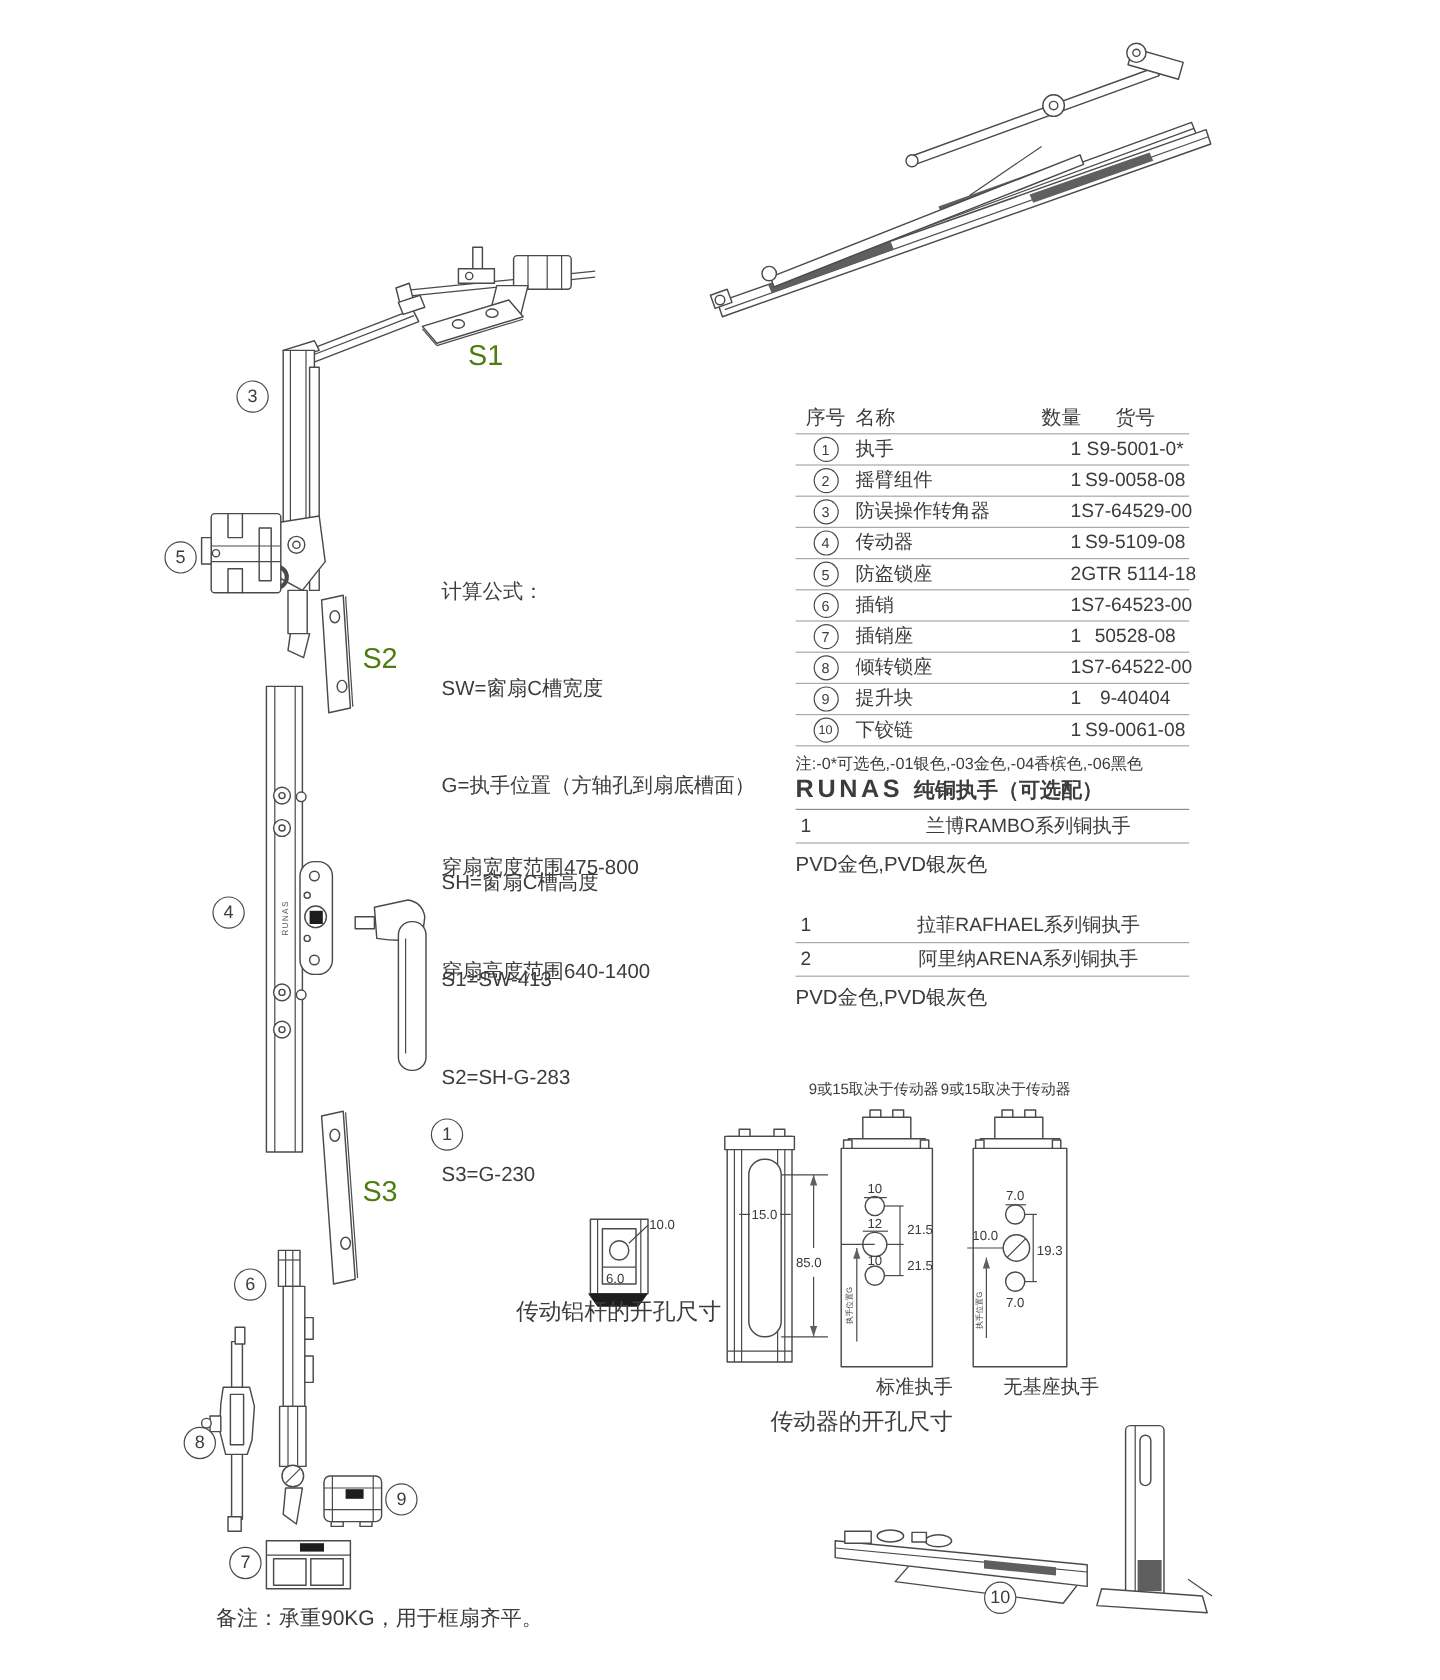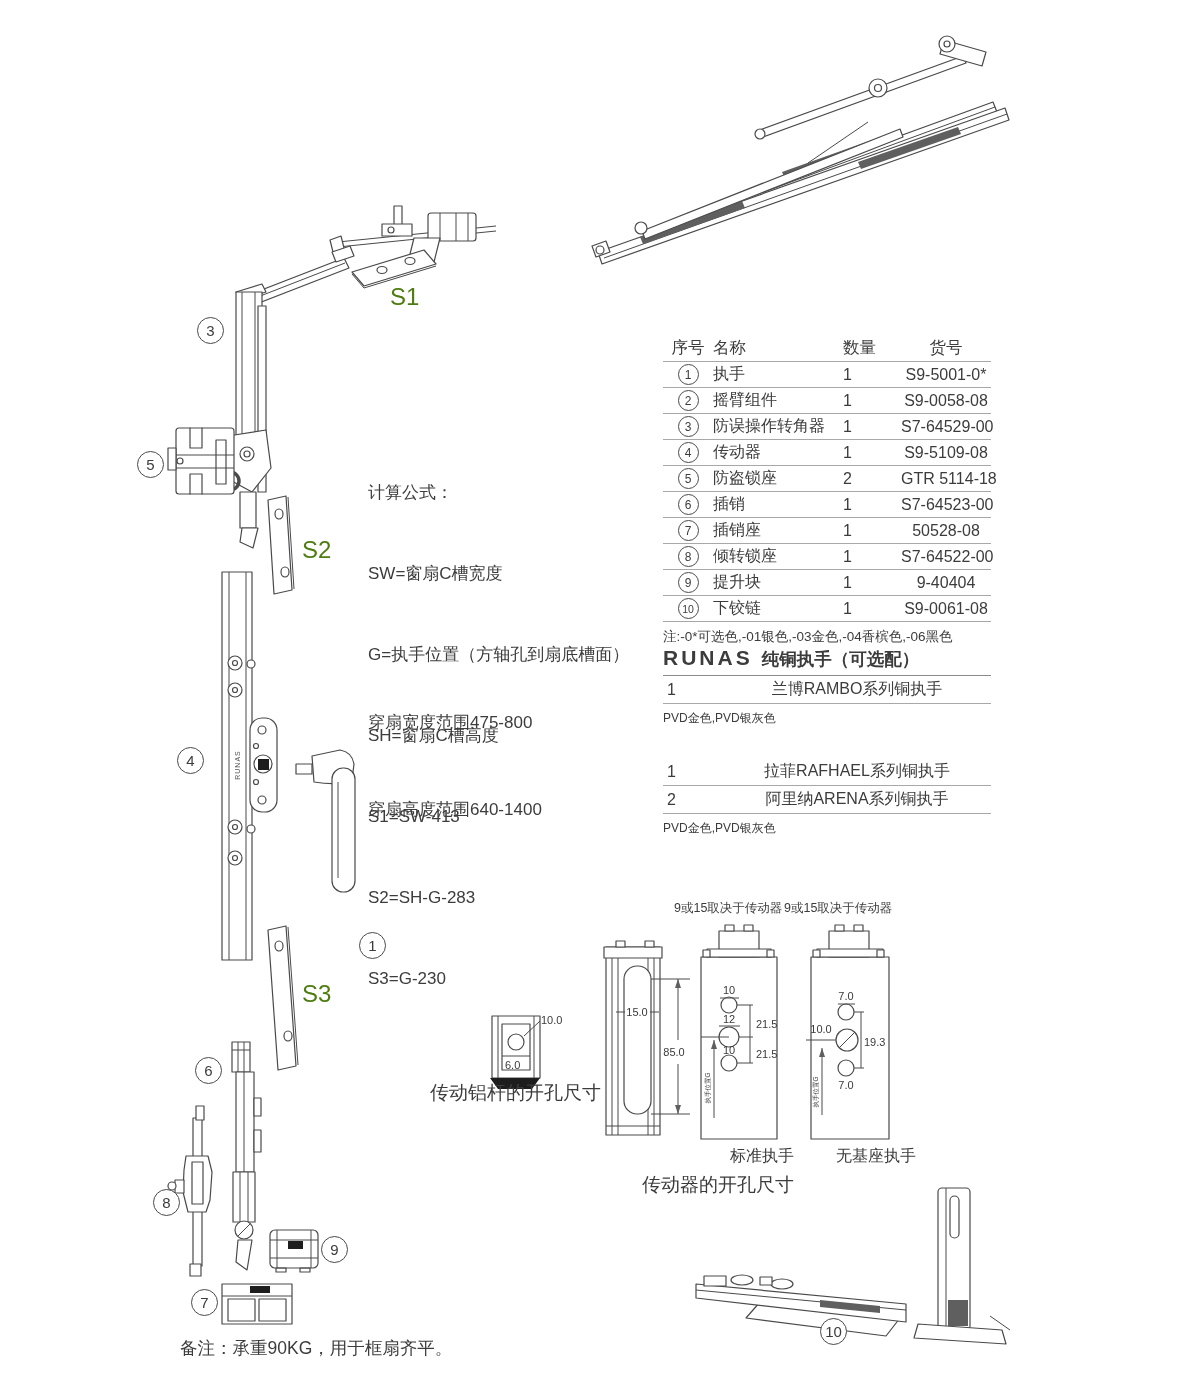--- a/index.html
+++ b/index.html
@@ -19,36 +19,36 @@
       display:flex;align-items:center;justify-content:center;font-size:15px;background:#fff;}
   .slabel{position:absolute;font-size:24px;color:#4d7c0f;}
   .txtblock{position:absolute;font-size:17px;line-height:27px;white-space:pre;}
   
   .tbl{position:absolute;left:663px;top:286px;width:328px;}
   .tbl-title{font-size:19px;font-weight:bold;padding-bottom:6px;border-bottom:1px solid #8a8a8a;}
   .trow{display:flex;align-items:center;height:25px;border-bottom:1px solid #a8a8a8;font-size:16px;}
   .trow.head{height:27px;font-size:16.5px;margin-top:48px;}
   .c-no{width:50px;display:flex;justify-content:center;}
   .c-name{width:130px;}
-  .c-qty{width:58px;text-align:left;}
+  .c-qty{width:58px;text-align:right;}
   .c-code{width:90px;text-align:center;white-space:nowrap;}
   .circ{width:19px;height:19px;border:1.2px solid #4a4a4a;border-radius:50%;display:flex;
         align-items:center;justify-content:center;font-size:12px;}
   .tbl-note{font-size:13.5px;padding-top:6px;white-space:nowrap;}
   
   .opt{position:absolute;left:663px;width:328px;}
   .opt-head{display:flex;align-items:baseline;gap:9px;padding-bottom:4px;border-bottom:1px solid #8a8a8a;white-space:nowrap;}
   .brand-runas{font-size:21px;font-weight:bold;letter-spacing:3px;}
   .brand-sud-l{font-size:20px;}
   .brand-sud-b{font-size:20px;font-weight:bold;}
   .opt-title{font-size:17.5px;font-weight:bold;}
   .opt-row{display:flex;height:27px;align-items:center;border-bottom:1px solid #a8a8a8;font-size:16px;}
   .opt-no{width:56px;padding-left:4px;}
   .opt-name{flex:1;text-align:center;}
-  .opt-note{font-size:12px;padding-top:6px;}
+  .opt-note{font-size:17px;padding-top:6px;}
   .dimhdr{position:absolute;font-size:12.5px;width:130px;white-space:nowrap;}
   .dimcap{position:absolute;font-size:16px;white-space:nowrap;margin-left:24px;}
   .bigcap{position:absolute;font-size:19px;white-space:nowrap;}
   .foot{position:absolute;font-size:17.5px;white-space:nowrap;}
 </style>
 </head>
 <body>
 
 <div class="canvas">
 

